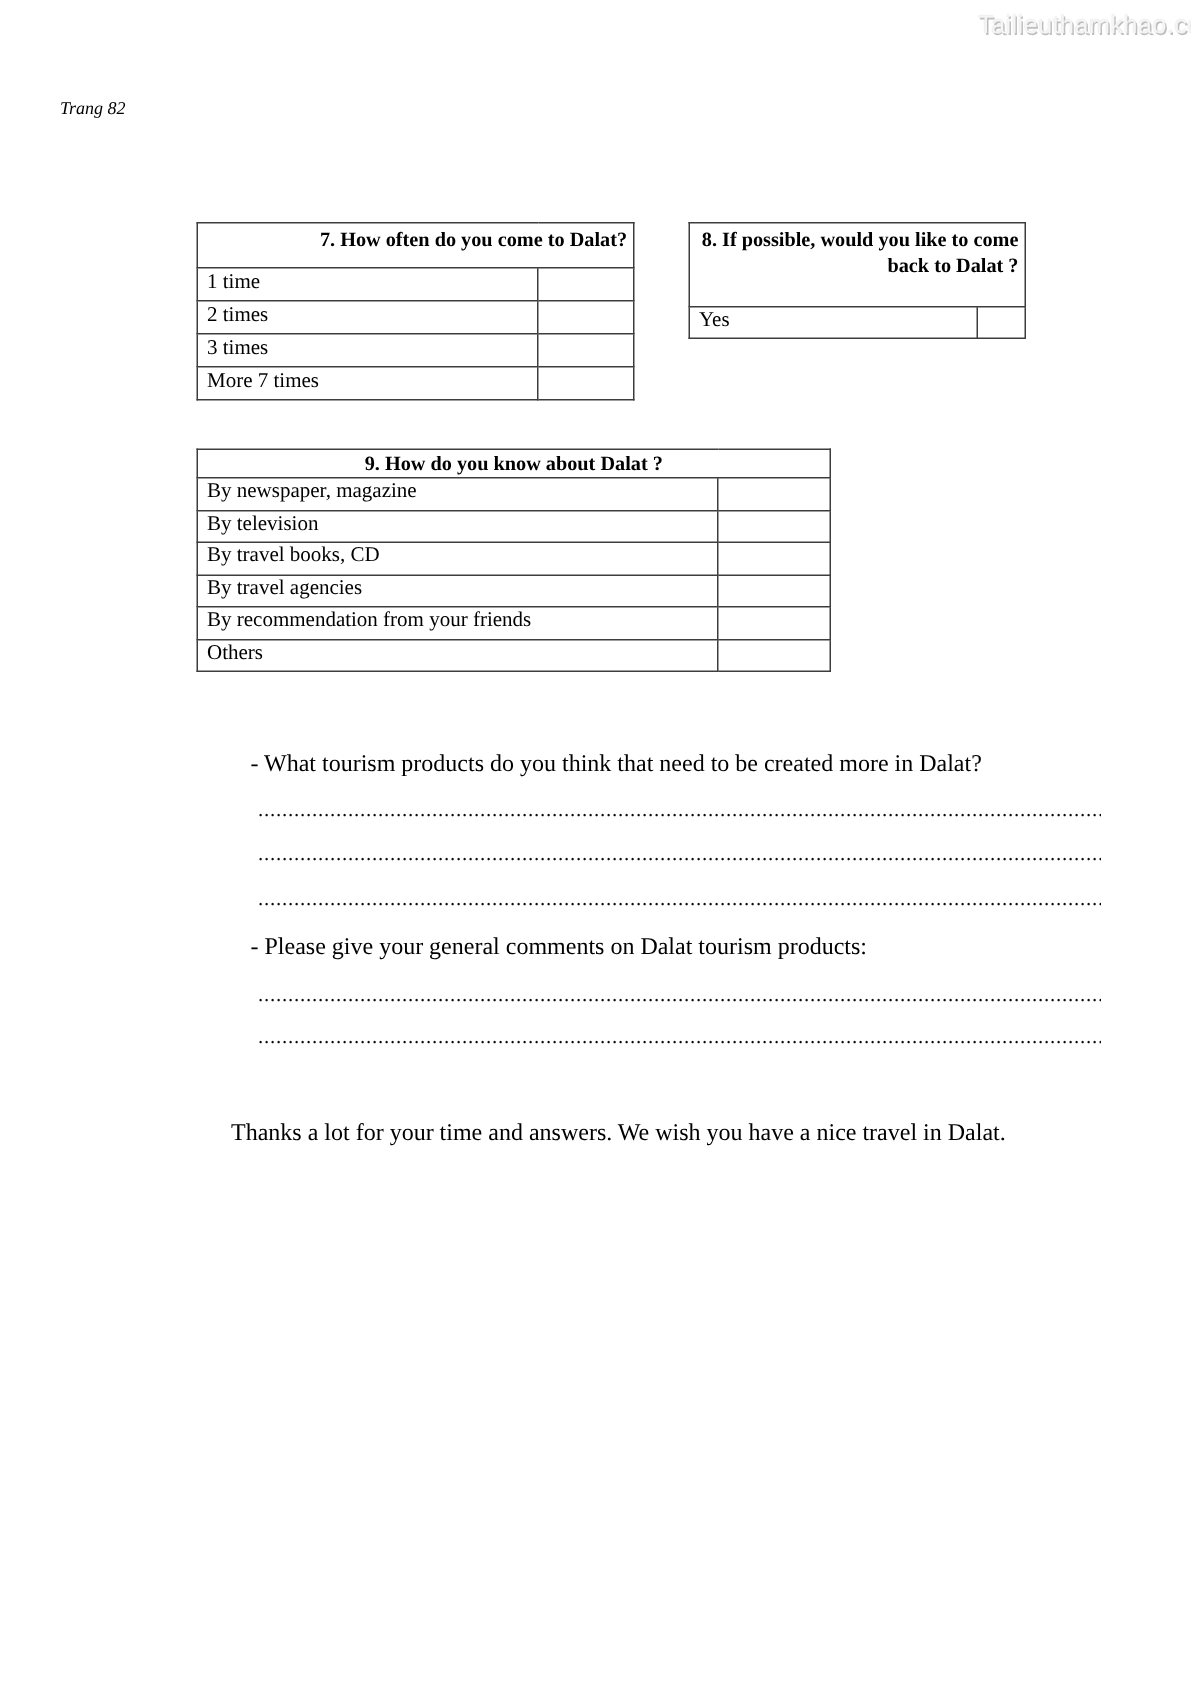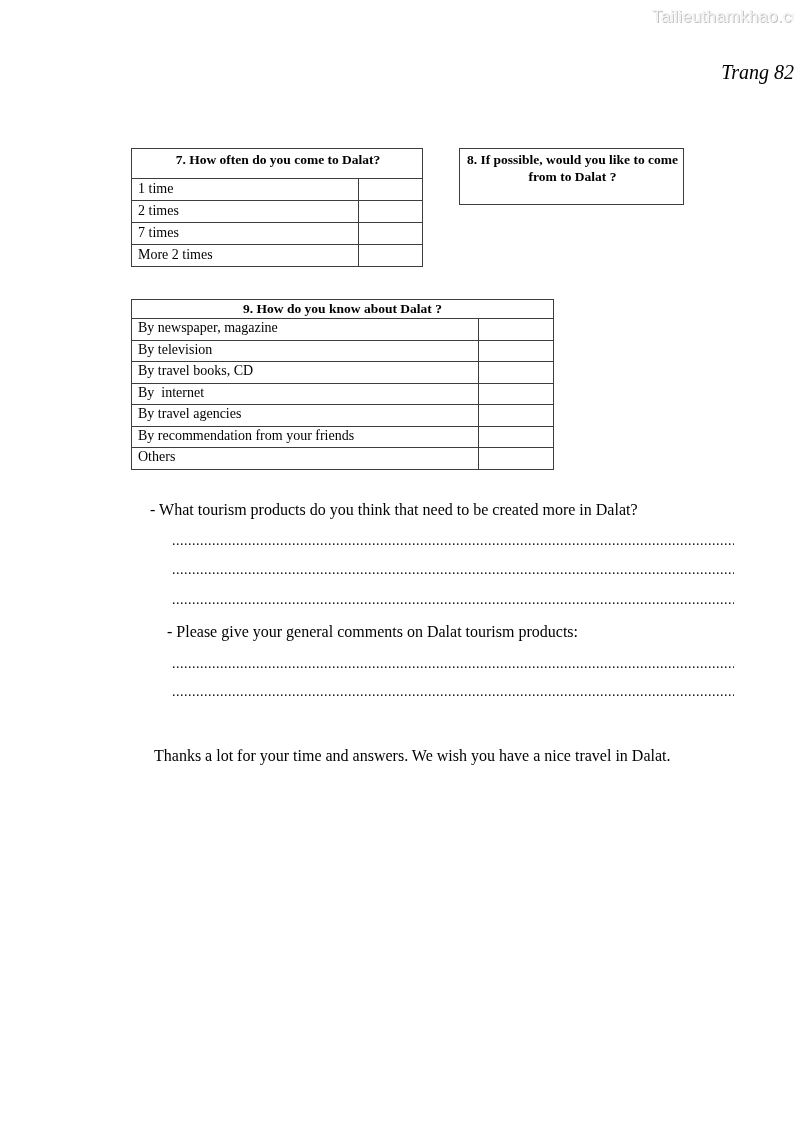--- a/index.html
+++ b/index.html
@@ -18,40 +18,40 @@
     font-family: "Liberation Sans", "DejaVu Sans", sans-serif;
     font-size: 17px;
     color: #f5f5f5;
     text-shadow: 1px 1px 0 #bfbfbf, 0 0 1px #d9d9d9;
     letter-spacing: 0.2px;
   }
 
   .page-title {
     position: absolute;
     top: 61px; left: 40px; width: 754px;
-    text-align: right;
+    text-align: left;
     font-style: italic;
-    font-size: 20px;
+    font-size: 12px;
     line-height: 22px;
   }
 
   table.qtable {
     position: absolute;
     border-collapse: collapse;
     table-layout: fixed;
     font-size: 14px;
     color: #000;
   }
   table.qtable th, table.qtable td {
     border: 1px solid #3d3d3d;
     overflow: hidden;
   }
   table.qtable th {
     font-weight: bold;
-    text-align: center;
+    text-align: right;
     vertical-align: top;
     padding: 2px 4px 0 6px;
     font-size: 13.5px;
     line-height: 17px;
   }
   table.qtable td.lbl {
     padding: 0 4px 2px 6px;
     vertical-align: middle;
     white-space: pre-wrap;
   }
@@ -69,21 +69,21 @@
   #table9 th { text-align: center; padding: 0 0 1px 0; }
   #table9 tr.hdr  { height: 19px; }
   #table9 tr.data { height: 21.5px; }
 
   .body-line {
     position: absolute;
     font-size: 16px;
     line-height: 20px;
     white-space: nowrap;
   }
-  #q-products { left: 150px; top: 500px; }
+  #q-products { left: 167px; top: 500px; }
   #q-comments { left: 167px; top: 622px; }
 
   .dotline {
     position: absolute;
     left: 172px; width: 562px; height: 19px;
     overflow: hidden;
     white-space: nowrap;
     font-size: 14px;
     line-height: 19px;
     letter-spacing: 0.5px;
@@ -121,41 +121,45 @@
   </tr>
   <tr class="data">
     <td class="lbl">1 time</td>
     <td class="ans"></td>
   </tr>
   <tr class="data">
     <td class="lbl">2 times</td>
     <td class="ans"></td>
   </tr>
   <tr class="data">
-    <td class="lbl">7 times</td>
-    <td class="ans"></td>
-  </tr>
-  <tr class="data">
-    <td class="lbl">More 2 times</td>
+    <td class="lbl">3 times</td>
+    <td class="ans"></td>
+  </tr>
+  <tr class="data">
+    <td class="lbl">More 7 times</td>
     <td class="ans"></td>
   </tr>
 </tbody>
   </table>
 
 <table id="table8" class="qtable">
   <colgroup>
       <col style="width:192px">
       <col style="width:32px">
     </colgroup>
   <tbody>
       <tr class="hdr">
     <th colspan="2">
       <div>8. If possible, would you like to come</div>
-      <div>from to Dalat ?</div>
+      <div>back to Dalat ?</div>
     </th>
+  </tr>
+  <tr class="data">
+    <td class="lbl">Yes</td>
+    <td class="ans"></td>
   </tr>
 </tbody>
   </table>
 
 <table id="table9" class="qtable">
   <colgroup>
       <col style="width:347px">
       <col style="width:75px">
     </colgroup>
   <tbody>
@@ -168,24 +172,20 @@
   </tr>
   <tr class="data">
     <td class="lbl">By television</td>
     <td class="ans"></td>
   </tr>
   <tr class="data">
     <td class="lbl">By travel books, CD</td>
     <td class="ans"></td>
   </tr>
   <tr class="data">
-    <td class="lbl">By  internet</td>
-    <td class="ans"></td>
-  </tr>
-  <tr class="data">
     <td class="lbl">By travel agencies</td>
     <td class="ans"></td>
   </tr>
   <tr class="data">
     <td class="lbl">By recommendation from your friends</td>
     <td class="ans"></td>
   </tr>
   <tr class="data">
     <td class="lbl">Others</td>
     <td class="ans"></td>

